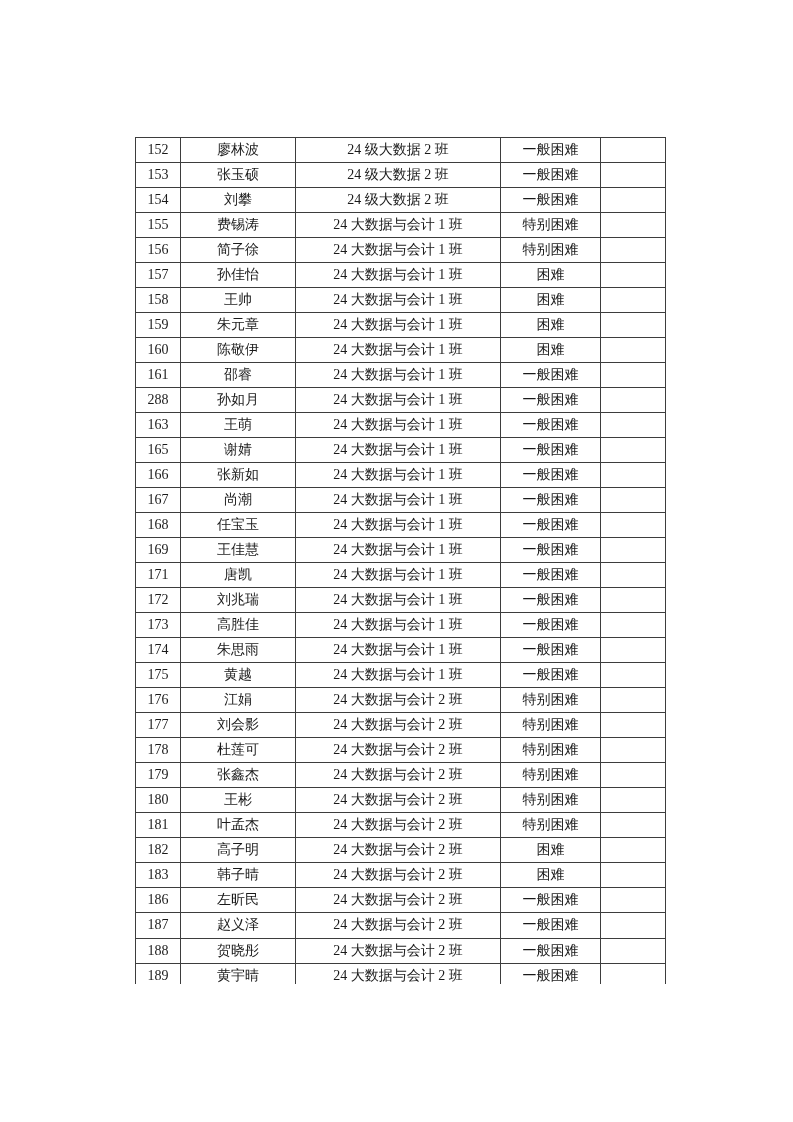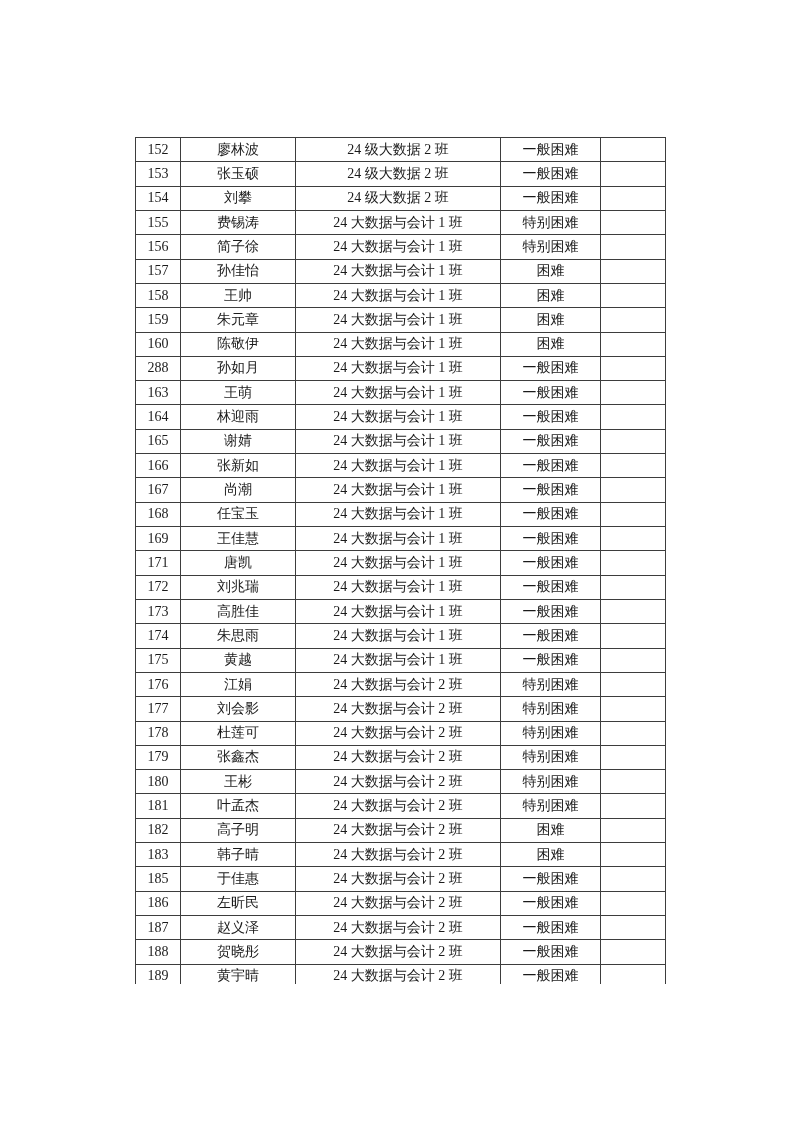--- a/index.html
+++ b/index.html
@@ -117,41 +117,41 @@
           <td></td>
         </tr>
         <tr>
           <td>160</td>
           <td>陈敬伊</td>
           <td>24 大数据与会计 1 班</td>
           <td>困难</td>
           <td></td>
         </tr>
         <tr>
+          <td>161</td>
+          <td>邵睿</td>
+          <td>24 大数据与会计 1 班</td>
+          <td>一般困难</td>
+          <td></td>
+        </tr>
+        <tr>
           <td>288</td>
           <td>孙如月</td>
           <td>24 大数据与会计 1 班</td>
           <td>一般困难</td>
           <td></td>
         </tr>
         <tr>
           <td>163</td>
           <td>王萌</td>
           <td>24 大数据与会计 1 班</td>
           <td>一般困难</td>
           <td></td>
         </tr>
         <tr>
-          <td>164</td>
-          <td>林迎雨</td>
-          <td>24 大数据与会计 1 班</td>
-          <td>一般困难</td>
-          <td></td>
-        </tr>
-        <tr>
           <td>165</td>
           <td>谢婧</td>
           <td>24 大数据与会计 1 班</td>
           <td>一般困难</td>
           <td></td>
         </tr>
         <tr>
           <td>166</td>
           <td>张新如</td>
           <td>24 大数据与会计 1 班</td>
@@ -261,27 +261,20 @@
           <td>高子明</td>
           <td>24 大数据与会计 2 班</td>
           <td>困难</td>
           <td></td>
         </tr>
         <tr>
           <td>183</td>
           <td>韩子晴</td>
           <td>24 大数据与会计 2 班</td>
           <td>困难</td>
-          <td></td>
-        </tr>
-        <tr>
-          <td>185</td>
-          <td>于佳惠</td>
-          <td>24 大数据与会计 2 班</td>
-          <td>一般困难</td>
           <td></td>
         </tr>
         <tr>
           <td>186</td>
           <td>左昕民</td>
           <td>24 大数据与会计 2 班</td>
           <td>一般困难</td>
           <td></td>
         </tr>
         <tr>

